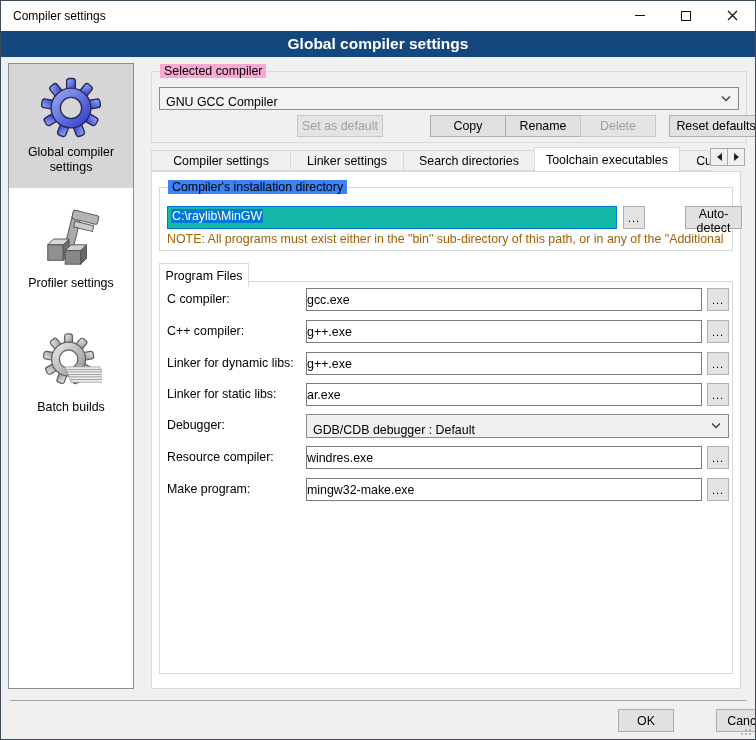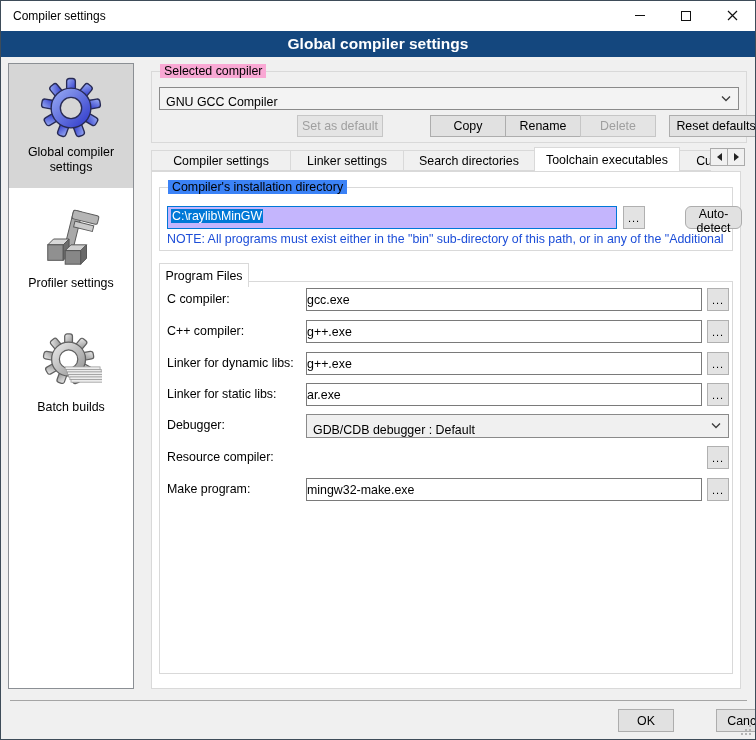--- a/index.html
+++ b/index.html
@@ -55,24 +55,24 @@
   .spinbtn { width:18px; height:18px; background:#f0f0f0; border:1px solid #ababab;
              display:flex; align-items:center; justify-content:center; margin-left:-1px; }
   .tri-l { width:0;height:0;border:4px solid transparent;border-right:5px solid #222;margin-left:-4px; }
   .tri-r { width:0;height:0;border:4px solid transparent;border-left:5px solid #222;margin-right:-4px; }
 
   
   .page { position:absolute; left:150px; top:170px; width:590px; height:518px;
           background:#fff; border:1px solid #d9d9d9; z-index:1; }
 
   
-  .pathbox { position:absolute; left:166px; top:205px; width:450px; height:23px; background:#c4b5fd;
+  .pathbox { position:absolute; left:166px; top:205px; width:450px; height:23px; background:#14b8a6;
              border:1px solid #0078d7; padding:2px 3px; overflow:hidden; white-space:nowrap; z-index:2; }
   .pathbox .selcd { background:#0078d7; color:#fff; padding:0 1px; }
-  .note { position:absolute; left:166px; top:231px; width:560px; color:#1d4ed8;
+  .note { position:absolute; left:166px; top:231px; width:560px; color:#a16207;
           white-space:nowrap; overflow:hidden; z-index:2; }
 
   
   .subtab { position:absolute; background:#f0f0f0; border:1px solid #d9d9d9; text-align:center; }
   .subtab.active { background:#fff; border-bottom:none; z-index:3; }
   .subpage { position:absolute; left:158px; top:280px; width:574px; height:393px;
              background:#fff; border:1px solid #d9d9d9; z-index:1; }
 
   
   .frow { position:absolute; left:166px; width:562px; height:24px; z-index:2; }
@@ -219,21 +219,21 @@
 
   <div class="page"></div>
 
   <div class="groupbox" style="left:158px; top:186px; width:574px; height:64px; z-index:2; background:#fff;">
     <span class="gtitle onwhite">Compiler's installation directory</span>
   </div>
   <div class="pathbox">
     <span class="selcd">C:\raylib\MinGW</span>
   </div>
   <button class="browse" style="left:622px; top:205px; position:absolute; z-index:2;">...</button>
-  <button class="btn" style="left:650px; top:205px; width:57px; height:23px; z-index:2;border-radius:6px;">Auto-detect</button>
+  <button class="btn" style="left:650px; top:205px; width:57px; height:23px; z-index:2;">Auto-detect</button>
   <div class="note">NOTE: All programs must exist either in the "bin" sub-directory of this path, or in any of the "Additional</div>
 
   <span class="subtab active" style="left:158px; top:262px; width:90px; height:24px; line-height:24px;">Program Files</span>
   <span class="subtab" style="left:247px; top:260px; width:97px; height:21px; line-height:20px;">Additional Paths</span>
   <div class="subpage"></div>
 
   <div class="frow" style="top:287px;">
     <span class="flabel">C compiler:</span>
     <input class="ffield" value="gcc.exe" style="">
     <button class="browse">...</button>
@@ -257,20 +257,21 @@
     <span class="flabel">Debugger:</span>
     <div class="combo dbgcombo">
       <span>GDB/CDB debugger : Default</span>
       <svg class="chev" width="10" height="6" viewBox="0 0 10 6">
           <path d="M1 0.5 L5 4.5 L9 0.5" fill="none" stroke="#3c3c3c" stroke-width="1.3"></path>
         </svg>
     </div>
   </div>
   <div class="frow" style="top:445px;">
     <span class="flabel">Resource compiler:</span>
+    <input class="ffield" value="windres.exe" style="">
     <button class="browse">...</button>
   </div>
   <div class="frow" style="top:477px;">
     <span class="flabel">Make program:</span>
     <input class="ffield" value="mingw32-make.exe" style="">
     <button class="browse">...</button>
   </div>
 
   <div class="sep"></div>
   <button class="btn" style="left:583px; top:708px; width:56px; height:23px;">OK</button>

